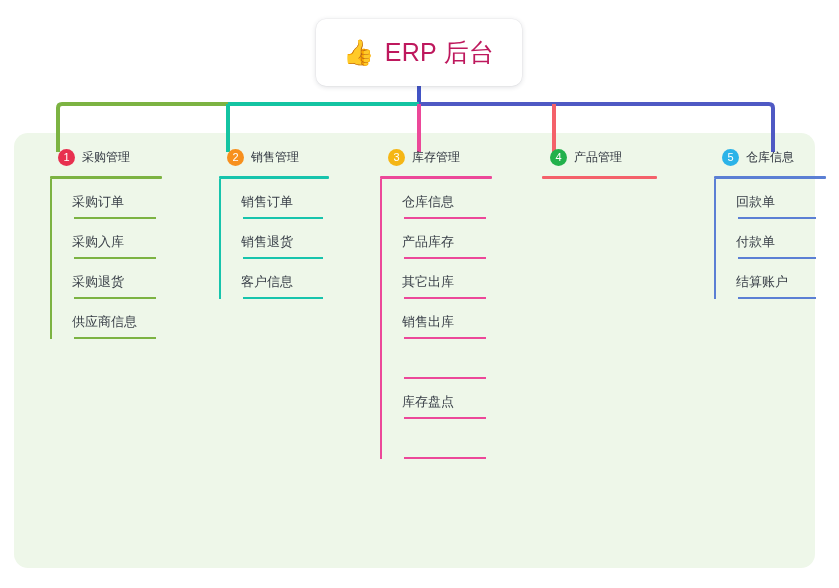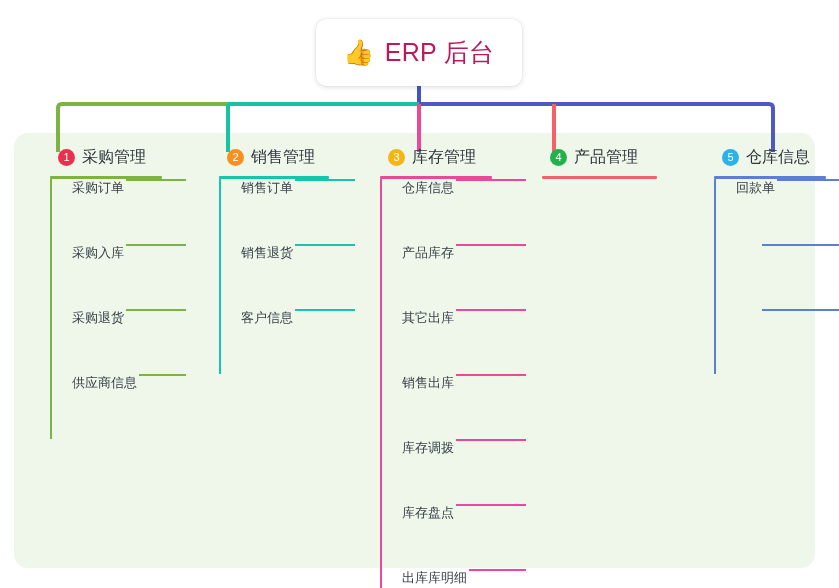--- a/index.html
+++ b/index.html
@@ -87,21 +87,21 @@
     height: 17px;
     border-radius: 50%;
     color: #ffffff;
     font-size: 11px;
     line-height: 17px;
     text-align: center;
     font-weight: normal;
     flex: 0 0 auto;
   }
   .head-label {
-    font-size: 16px;
+    font-size: 12px;
     color: #2f353f;
     white-space: nowrap;
   }
   .head-rule {
     height: 3px;
     border-radius: 1px;
     margin-top: 7px;
     margin-left: 14px;
   }
 
@@ -112,24 +112,25 @@
   }
   .spine {
     position: absolute;
     left: 0;
     top: 0;
     bottom: 0;
     width: 2px;
   }
   .leaf {
     position: relative;
-    height: 65px;
+    height: 40px;
     box-sizing: border-box;
     padding-left: 22px;
     display: flex;
+    flex-direction: column;
     justify-content: flex-end;
   }
   .leaf-label {
     font-size: 13px;
     color: #3a4049;
     white-space: nowrap;
     padding-bottom: 6px;
   }
   .leaf-rule {
     height: 1.6px;
@@ -231,29 +232,27 @@
           </div>
           <div class="leaf">
             <div class="leaf-label">其它出库</div>
             <div class="leaf-rule" style="background: rgb(236, 72, 153); width: 82px;"></div>
           </div>
           <div class="leaf">
             <div class="leaf-label">销售出库</div>
             <div class="leaf-rule" style="background: rgb(236, 72, 153); width: 82px;"></div>
           </div>
           <div class="leaf">
-            <div class="leaf-label">库存调拨</div>
             <div class="leaf-rule" style="background: rgb(236, 72, 153); width: 82px;"></div>
           </div>
           <div class="leaf">
             <div class="leaf-label">库存盘点</div>
             <div class="leaf-rule" style="background: rgb(236, 72, 153); width: 82px;"></div>
           </div>
           <div class="leaf">
-            <div class="leaf-label">出库库明细</div>
             <div class="leaf-rule" style="background: rgb(236, 72, 153); width: 82px;"></div>
           </div>
         </div>
       </div>
       <div class="column" style="left: 528px; width: 165px;">
         <div class="col-head">
           <span class="badge" style="background: rgb(34, 177, 76);">4</span>
           <span class="head-label">产品管理</span>
         </div>
         <div class="head-rule" style="background: rgb(244, 97, 106); width: 115px;"></div>
@@ -264,22 +263,24 @@
           <span class="head-label">仓库信息</span>
         </div>
         <div class="head-rule" style="background: rgb(91, 127, 212); width: 112px;"></div>
         <div class="leaves">
           <div class="spine" style="background: rgb(91, 127, 212);"></div>
           <div class="leaf">
             <div class="leaf-label">回款单</div>
             <div class="leaf-rule" style="background: rgb(91, 127, 212); width: 78px;"></div>
           </div>
           <div class="leaf">
+            <div class="leaf-label">付款单</div>
             <div class="leaf-rule" style="background: rgb(91, 127, 212); width: 78px;"></div>
           </div>
           <div class="leaf">
+            <div class="leaf-label">结算账户</div>
             <div class="leaf-rule" style="background: rgb(91, 127, 212); width: 78px;"></div>
           </div>
         </div>
       </div>
     </div>
 
 </div>
 
 </body></html>

